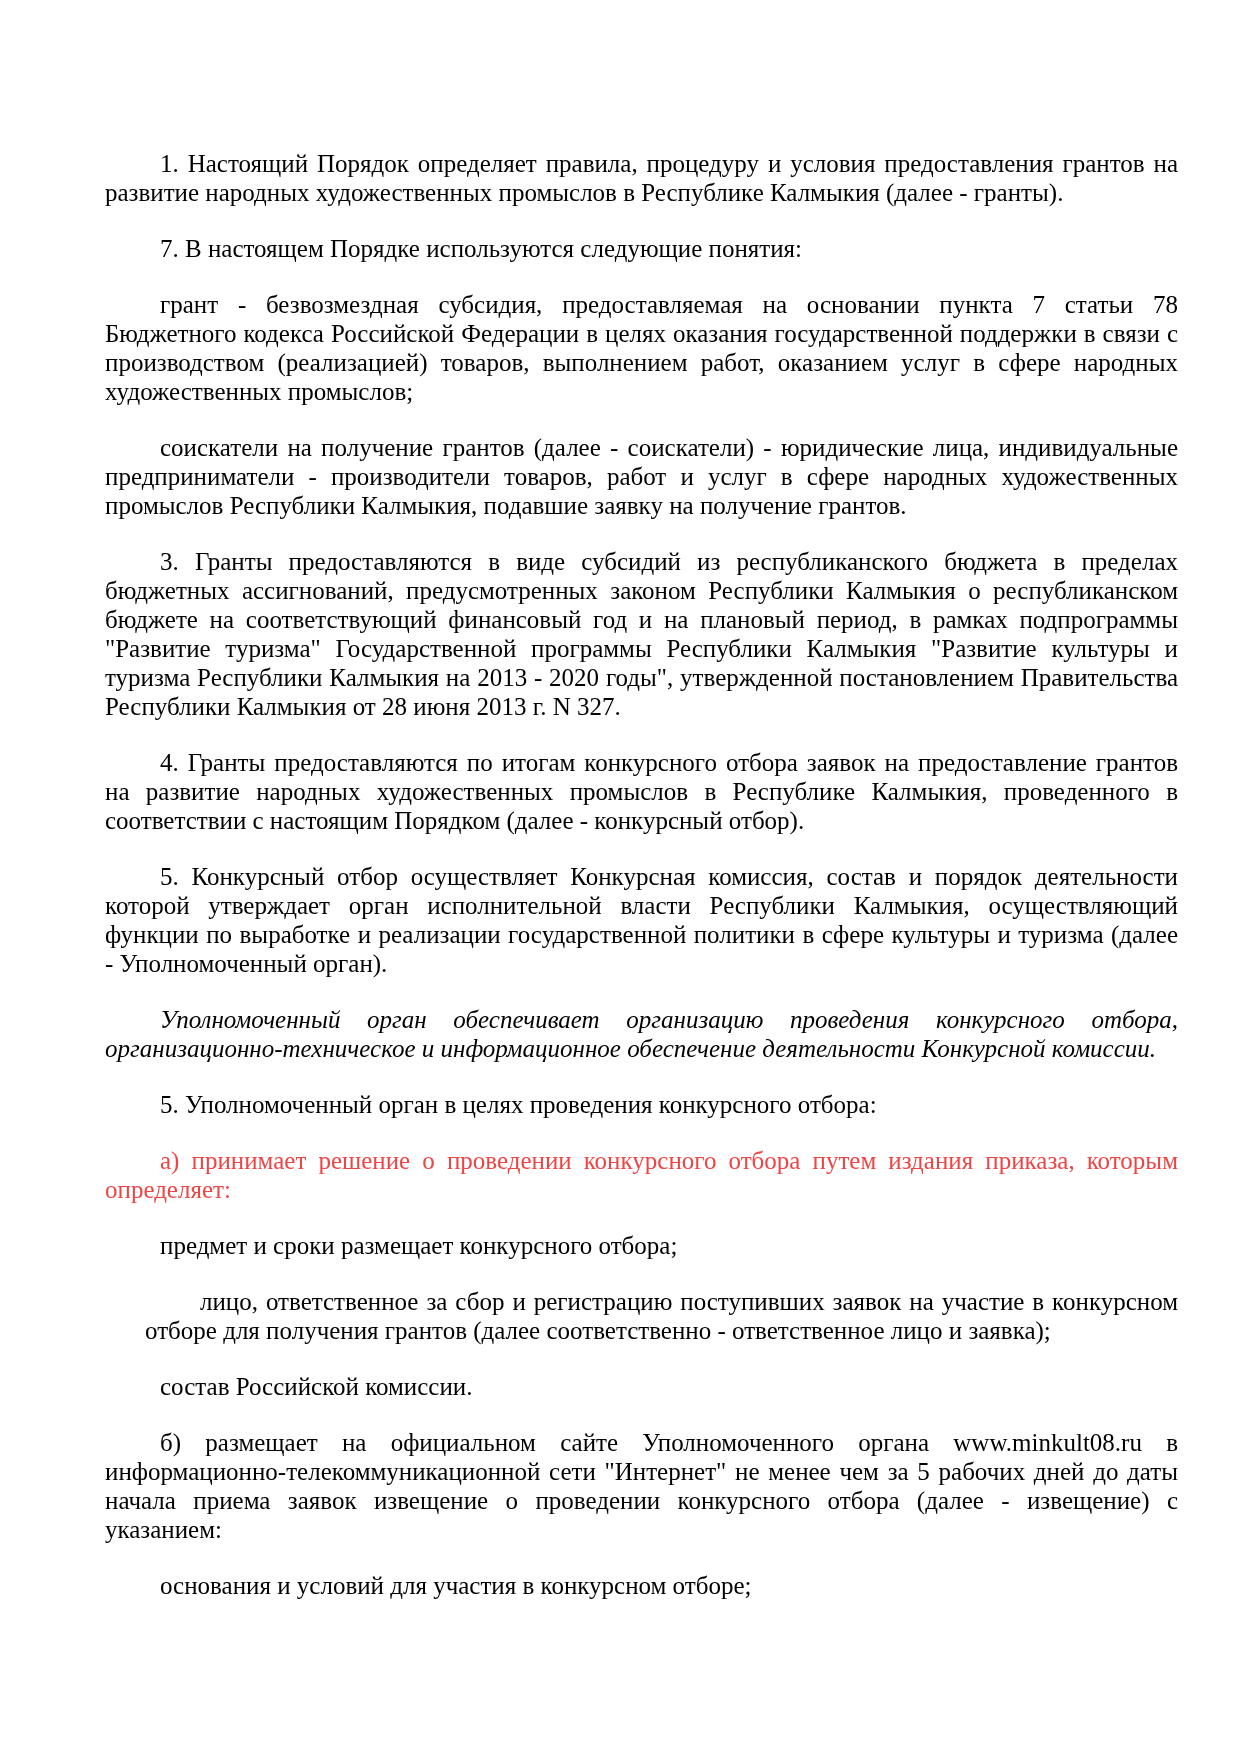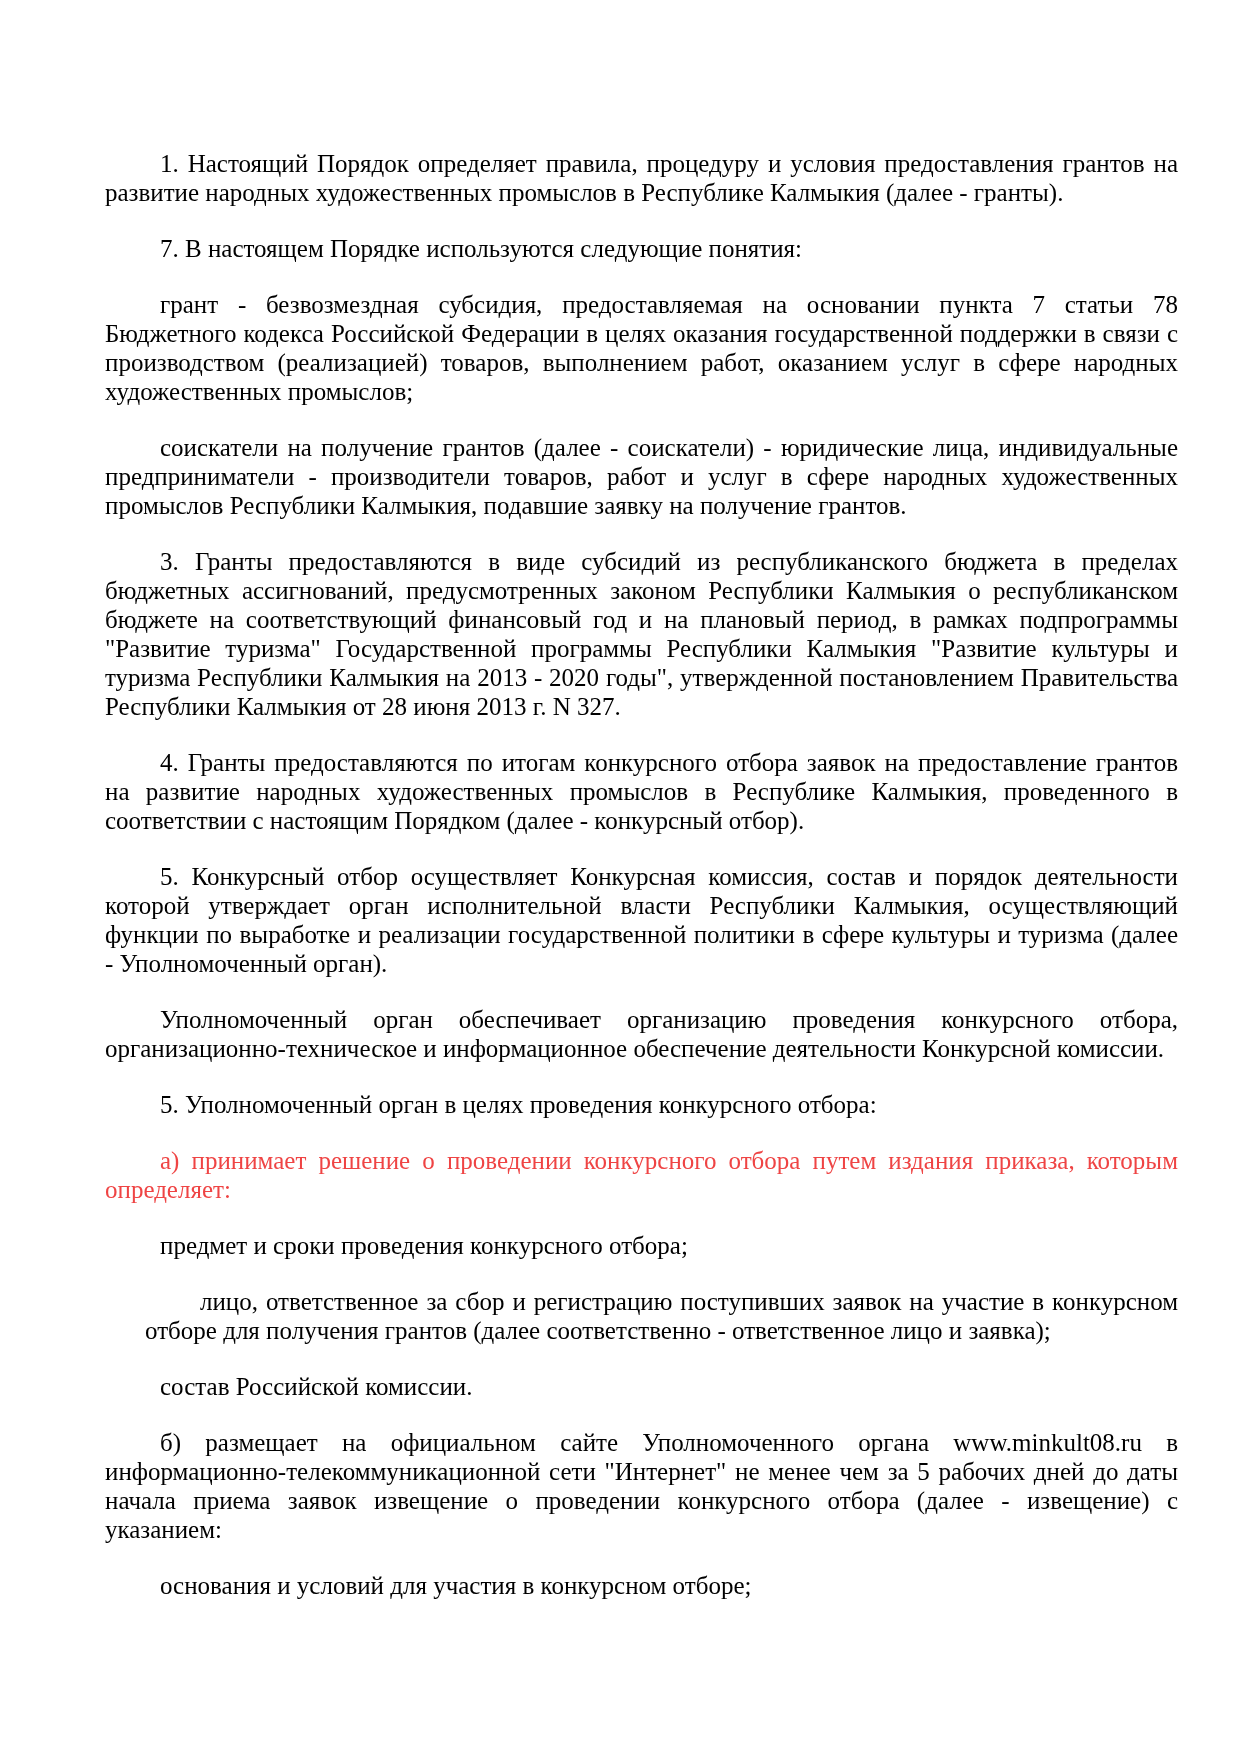--- a/index.html
+++ b/index.html
@@ -31,22 +31,22 @@
 
 <div class="page" style="background: rgb(255, 255, 255);">
   <div class="doc-body">
       <p class="para" style="color: rgb(0, 0, 0);">1. Настоящий Порядок определяет правила, процедуру и условия предоставления грантов на развитие народных художественных промыслов в Республике Калмыкия (далее - гранты).</p>
       <p class="para" style="color: rgb(0, 0, 0);">7. В настоящем Порядке используются следующие понятия:</p>
       <p class="para" style="color: rgb(0, 0, 0);">грант - безвозмездная субсидия, предоставляемая на основании пункта 7 статьи 78 Бюджетного кодекса Российской Федерации в целях оказания государственной поддержки в связи с производством (реализацией) товаров, выполнением работ, оказанием услуг в сфере народных художественных промыслов;</p>
       <p class="para" style="color: rgb(0, 0, 0);">соискатели на получение грантов (далее - соискатели) - юридические лица, индивидуальные предприниматели - производители товаров, работ и услуг в сфере народных художественных промыслов Республики Калмыкия, подавшие заявку на получение грантов.</p>
       <p class="para" style="color: rgb(0, 0, 0);">3. Гранты предоставляются в виде субсидий из республиканского бюджета в пределах бюджетных ассигнований, предусмотренных законом Республики Калмыкия о республиканском бюджете на соответствующий финансовый год и на плановый период, в рамках подпрограммы "Развитие туризма" Государственной программы Республики Калмыкия "Развитие культуры и туризма Республики Калмыкия на 2013 - 2020 годы", утвержденной постановлением Правительства Республики Калмыкия от 28 июня 2013 г. N 327.</p>
       <p class="para" style="color: rgb(0, 0, 0);">4. Гранты предоставляются по итогам конкурсного отбора заявок на предоставление грантов на развитие народных художественных промыслов в Республике Калмыкия, проведенного в соответствии с настоящим Порядком (далее - конкурсный отбор).</p>
       <p class="para" style="color: rgb(0, 0, 0);">5. Конкурсный отбор осуществляет Конкурсная комиссия, состав и порядок деятельности которой утверждает орган исполнительной власти Республики Калмыкия, осуществляющий функции по выработке и реализации государственной политики в сфере культуры и туризма (далее - Уполномоченный орган).</p>
-      <p class="para" style="color: rgb(0, 0, 0);">Уполномоченный орган обеспечивает организацию проведения конкурсного отбора, организационно-техническое и информационное обеспечение деятельности Конкурсной комиссии.</p>
+      <p class="para" style="color: rgb(0, 0, 0); font-style: italic;">Уполномоченный орган обеспечивает организацию проведения конкурсного отбора, организационно-техническое и информационное обеспечение деятельности Конкурсной комиссии.</p>
       <p class="para" style="color: rgb(0, 0, 0);">5. Уполномоченный орган в целях проведения конкурсного отбора:</p>
       <p class="para" style="color: #ef4444;">а) принимает решение о проведении конкурсного отбора путем издания приказа, которым определяет:</p>
-      <p class="para" style="color: rgb(0, 0, 0);">предмет и сроки проведения конкурсного отбора;</p>
+      <p class="para" style="color: rgb(0, 0, 0);">предмет и сроки размещает конкурсного отбора;</p>
       <p class="para" style="color: rgb(0, 0, 0); margin-left: 40px;">лицо, ответственное за сбор и регистрацию поступивших заявок на участие в конкурсном отборе для получения грантов (далее соответственно - ответственное лицо и заявка);</p>
       <p class="para" style="color: rgb(0, 0, 0);">состав Российской комиссии.</p>
       <p class="para" style="color: rgb(0, 0, 0);">б) размещает на официальном сайте Уполномоченного органа www.minkult08.ru в информационно-телекоммуникационной сети "Интернет" не менее чем за 5 рабочих дней до даты начала приема заявок извещение о проведении конкурсного отбора (далее - извещение) с указанием:</p>
       <p class="para" style="color: rgb(0, 0, 0);">основания и условий для участия в конкурсном отборе;</p>
     </div>
 </div>
 
 </body></html>

